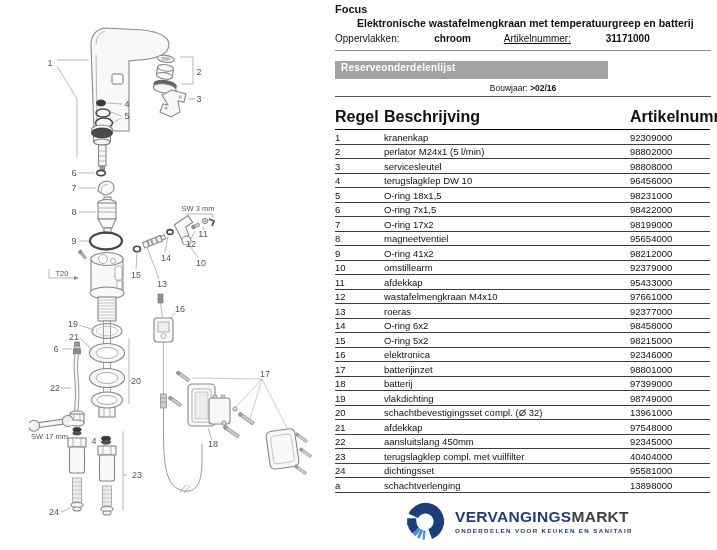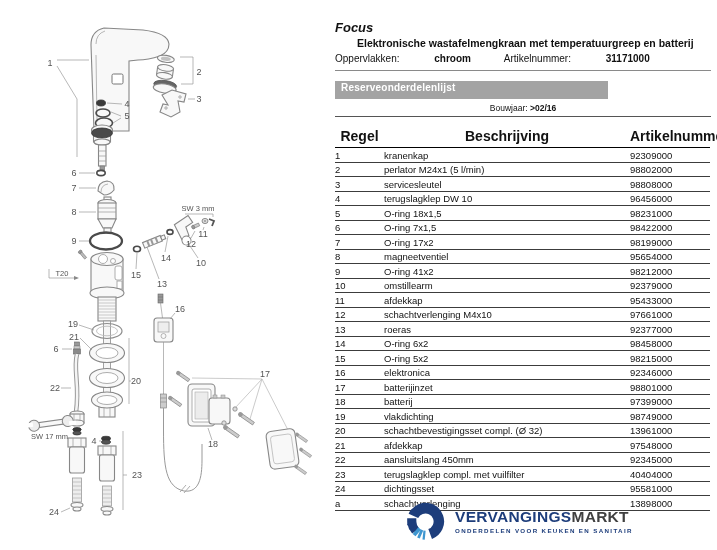--- a/index.html
+++ b/index.html
@@ -1,31 +1,31 @@
 <!DOCTYPE html>
 <html><head>
 <meta charset="utf-8">
 <style>
   html,body{margin:0;padding:0;background:#fff;}
   .page{position:relative;width:717px;height:550px;background:#fff;overflow:hidden;
         font-family:"Liberation Sans",sans-serif;color:#111;}
   
   .right{position:absolute;left:335px;top:0;width:376px;}
-  .t1{font-size:13px;font-weight:bold;margin:20px 0 0;font-style:italic;}
+  .t1{font-size:11px;font-weight:bold;margin:3px 0 0;}
   .t2{font-size:10.5px;font-weight:bold;margin:2px 0 0;padding-left:22px;}
   .t3{font-size:10px;margin:4px 0 0;}
   .t3 b{font-weight:bold;margin-left:32px;}
-  .t3 .art{margin-left:30px;}
+  .t3 .art{margin-left:30px;text-decoration:underline;}
   .rule1{border:0;border-top:1px solid #8a8a8a;margin:6px 0 0;}
   .banner{margin-top:10px;width:267px;height:18px;background:#a3a3a3;color:#fff;
           font-size:10px;font-weight:bold;line-height:14px;padding-left:6px;letter-spacing:.2px;}
   .bouwjaar{font-size:8.5px;margin-top:4px;text-align:center;}
   .rule2{border:0;border-top:1px solid #555;margin:3px 0 0;}
   table.parts{border-collapse:collapse;width:375px;margin-top:9px;table-layout:fixed;}
-  table.parts th{font-size:14px;font-weight:bold;text-align:center;padding:2px 0 3px;
+  table.parts th{font-size:16px;font-weight:bold;text-align:left;padding:2px 0 3px;
                  border-bottom:1.5px solid #000;}
   table.parts td{font-size:9.5px;line-height:11px;padding:1.5px 0 1px;
                  border-bottom:1px solid #3c3c3c;overflow:hidden;white-space:nowrap;}
   
   .logo{position:absolute;left:403px;top:499px;display:flex;align-items:center;}
   .logo-txt{margin-left:7px;}
   .brand{font-size:15.5px;font-weight:bold;letter-spacing:.3px;line-height:16px;}
   .tagline{font-size:6.2px;font-weight:bold;letter-spacing:1.35px;margin-top:2px;}
   
   svg.diagram{position:absolute;left:0;top:0;}
@@ -460,21 +460,21 @@
             <td>omstillearm</td>
             <td>92379000</td>
           </tr>
           <tr>
             <td>11</td>
             <td>afdekkap</td>
             <td>95433000</td>
           </tr>
           <tr>
             <td>12</td>
-            <td>schachtverlenging M4x10</td>
+            <td>wastafelmengkraan M4x10</td>
             <td>97661000</td>
           </tr>
           <tr>
             <td>13</td>
             <td>roeras</td>
             <td>92377000</td>
           </tr>
           <tr>
             <td>14</td>
             <td>O-ring 6x2</td>

